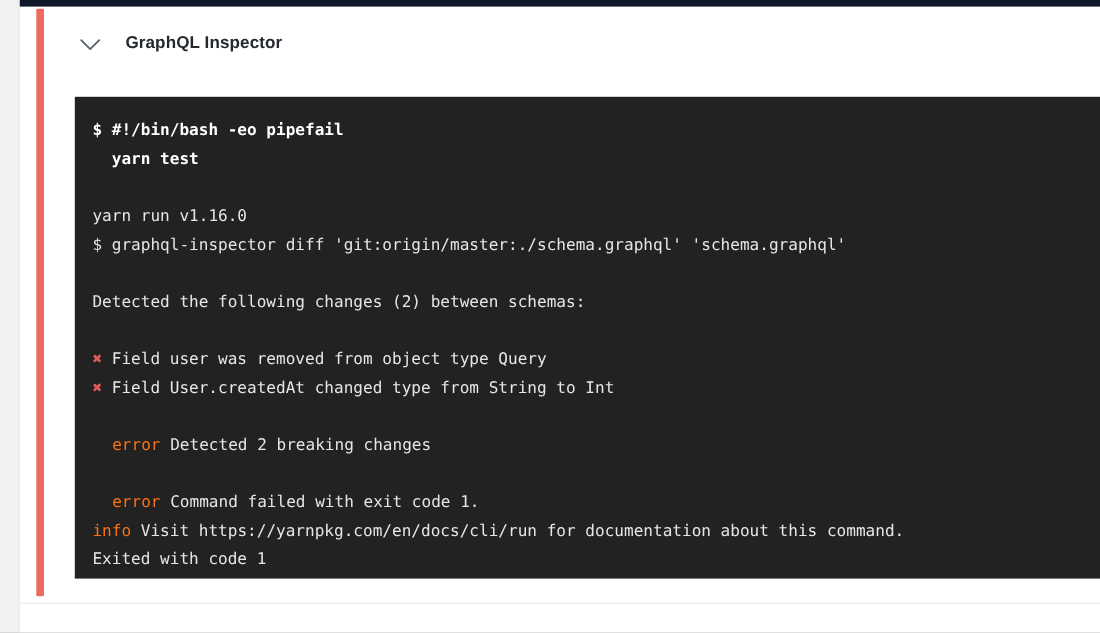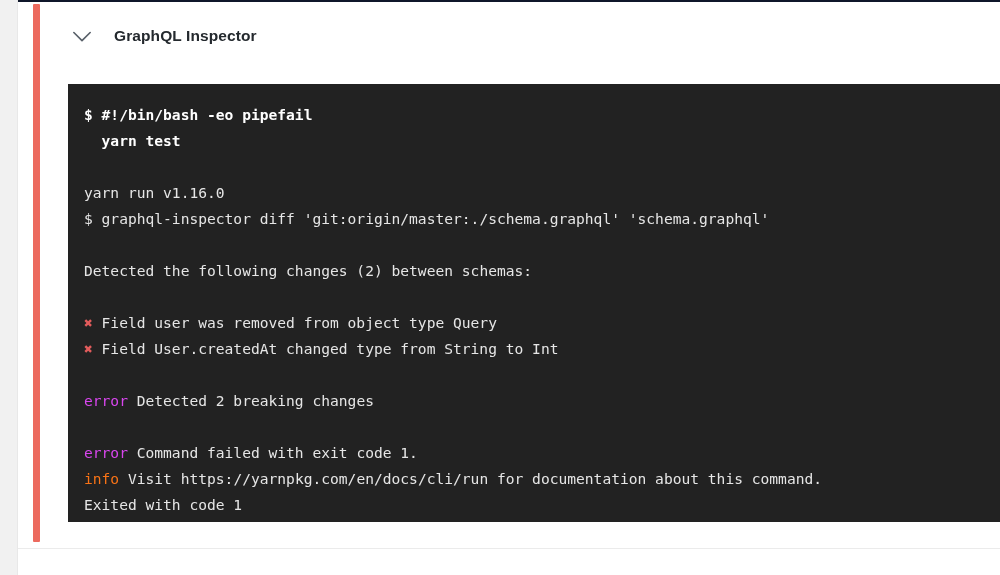--- a/index.html
+++ b/index.html
@@ -24,21 +24,21 @@
   }
 
   
   .log-card {
     position: absolute;
     left: 18px;
     top: 0;
     right: 0;
     bottom: 27px;
     background: #ffffff;
-    border-top: 2px solid #0f172a;
+    border-top: 6px solid #0f172a;
     box-sizing: border-box;
     overflow: hidden;
   }
 
   
   .status-rail {
     position: absolute;
     left: 15px;
     top: 2px;
     width: 7px;
@@ -97,21 +97,21 @@
   }
   .line {
     white-space: pre;
     min-height: 26px;
   }
   .line.blank { height: 26px; }
   .line.cmd {
     font-weight: bold;
     color: #ffffff;
   }
-  .tok-error { color: #d946ef; }
+  .tok-error { color: #f97316; margin-left: 18px; }
   .tok-info  { color: #f97316; }
   .tok-x {
     color: #e25c5c;
     font-weight: bold;
     display: inline-block;
     width: 1ch;
   }
 
   
   .card-divider {

